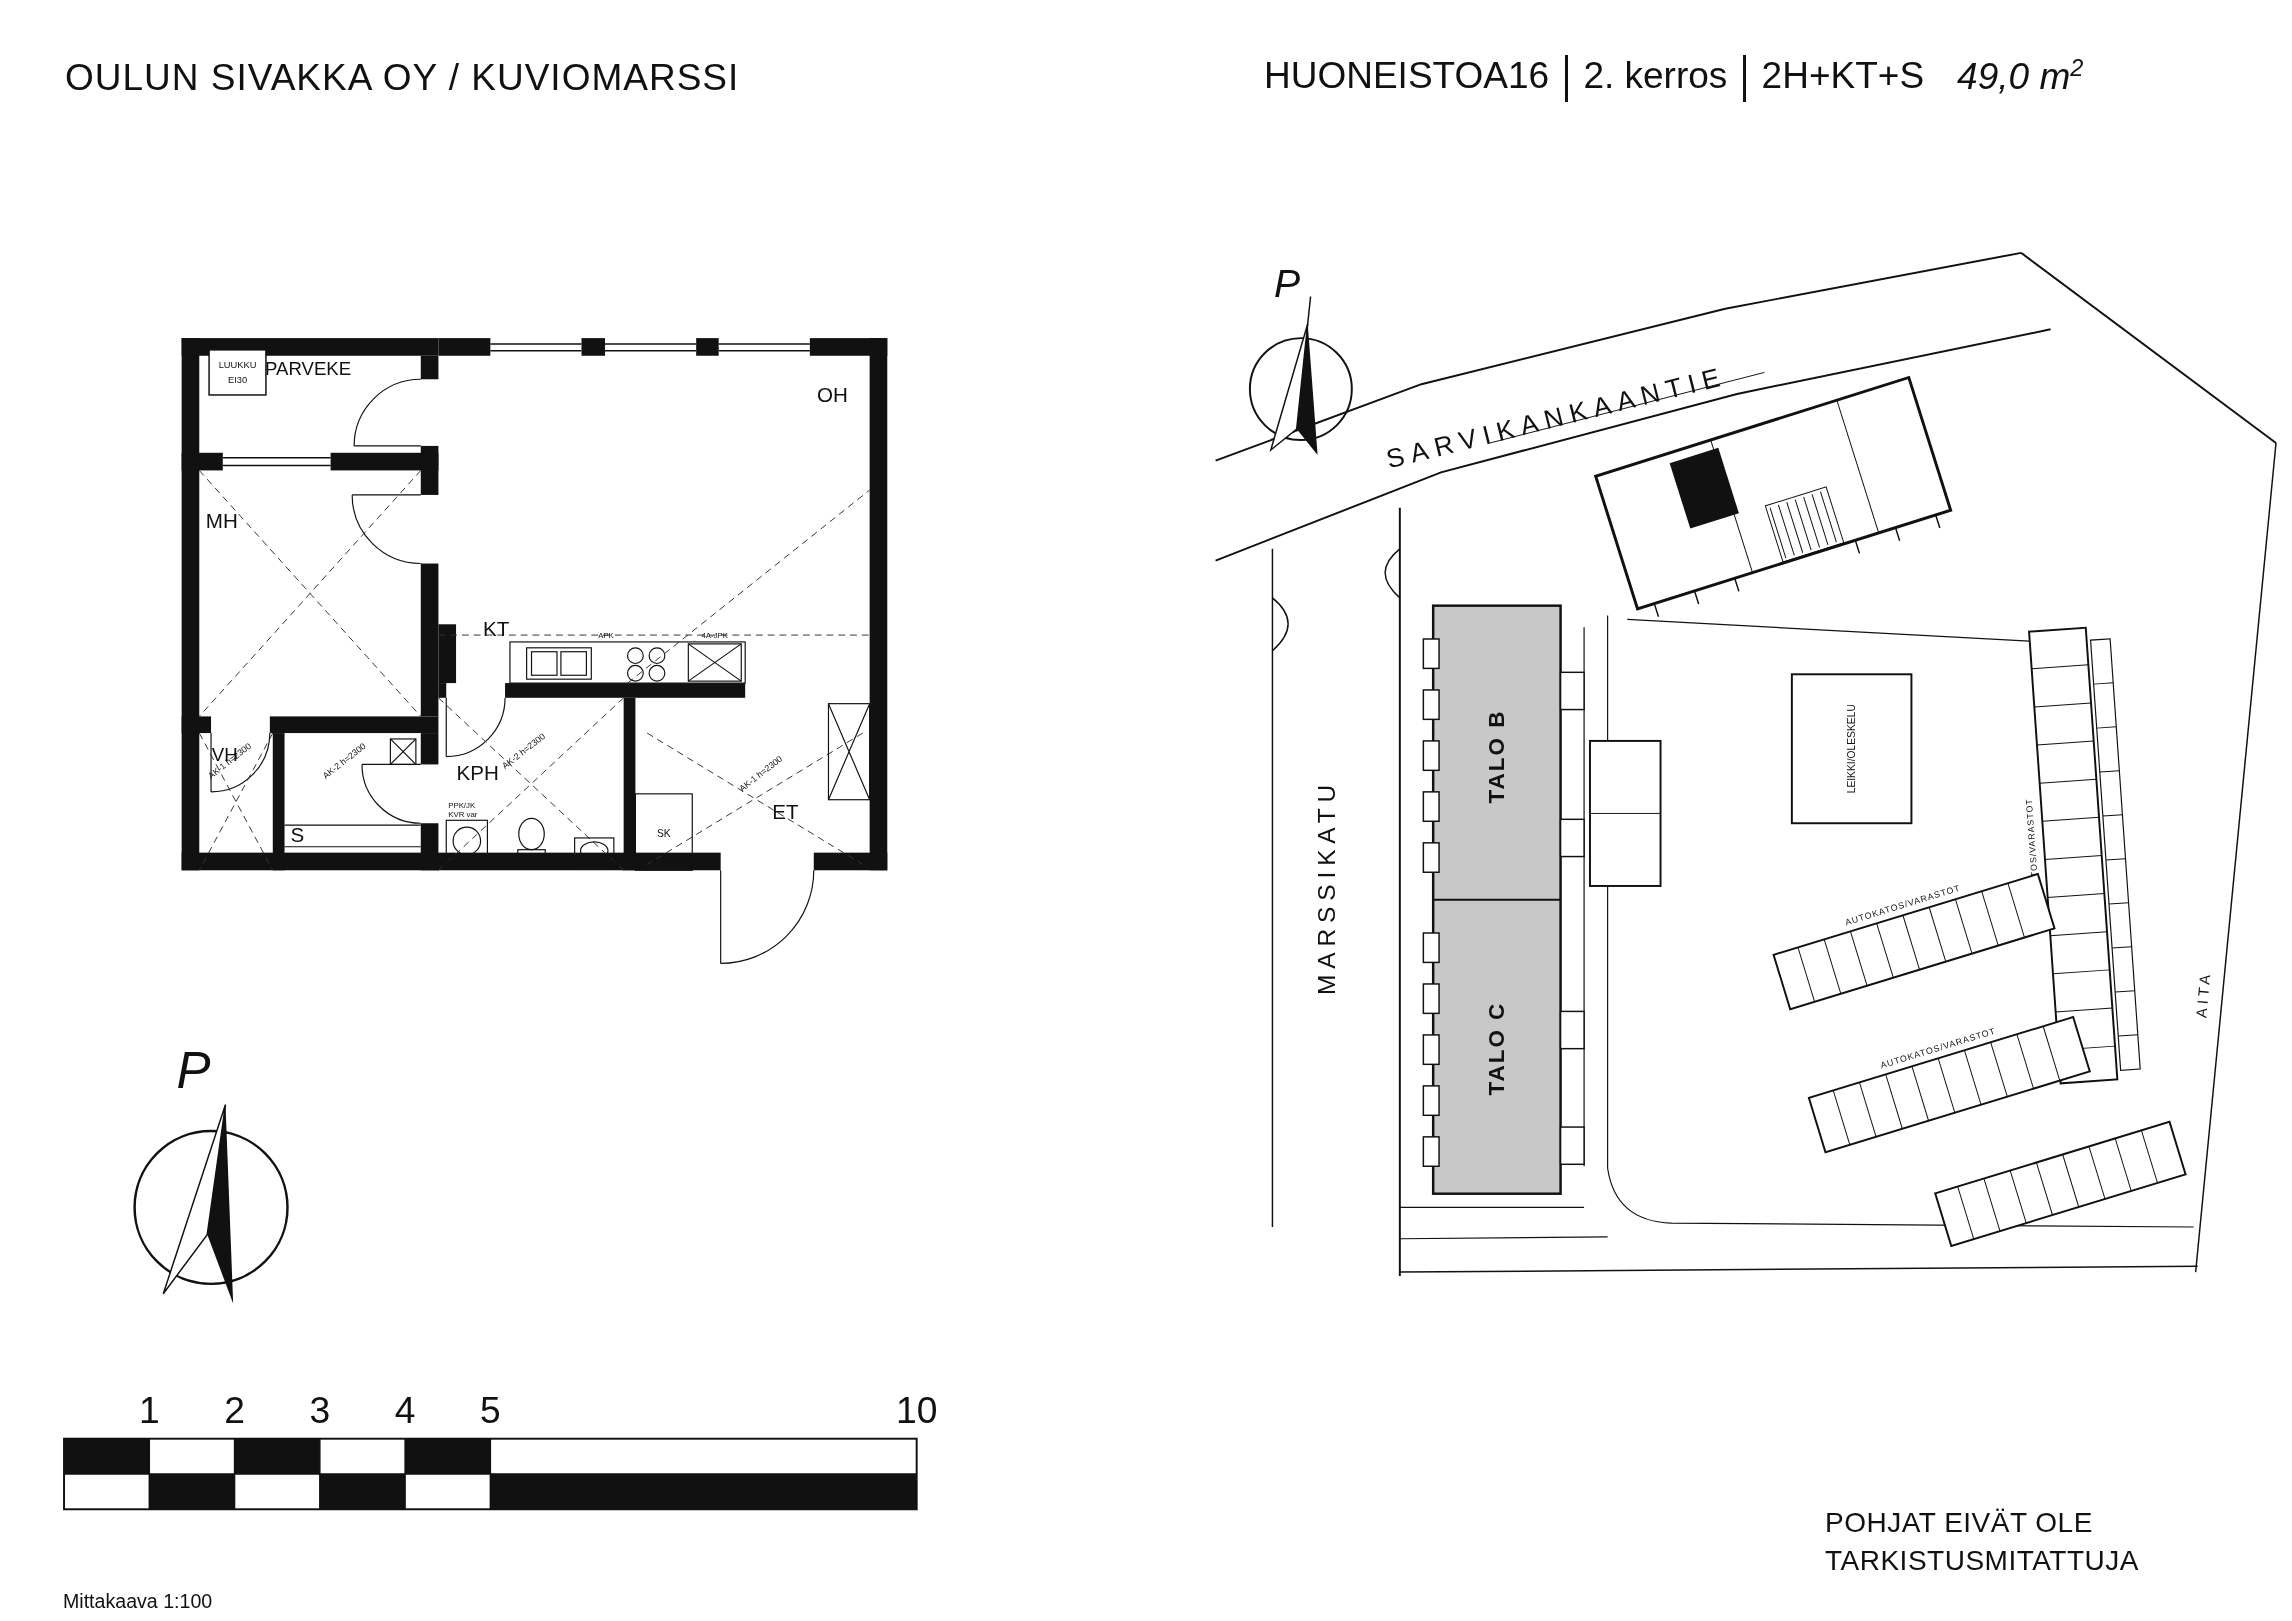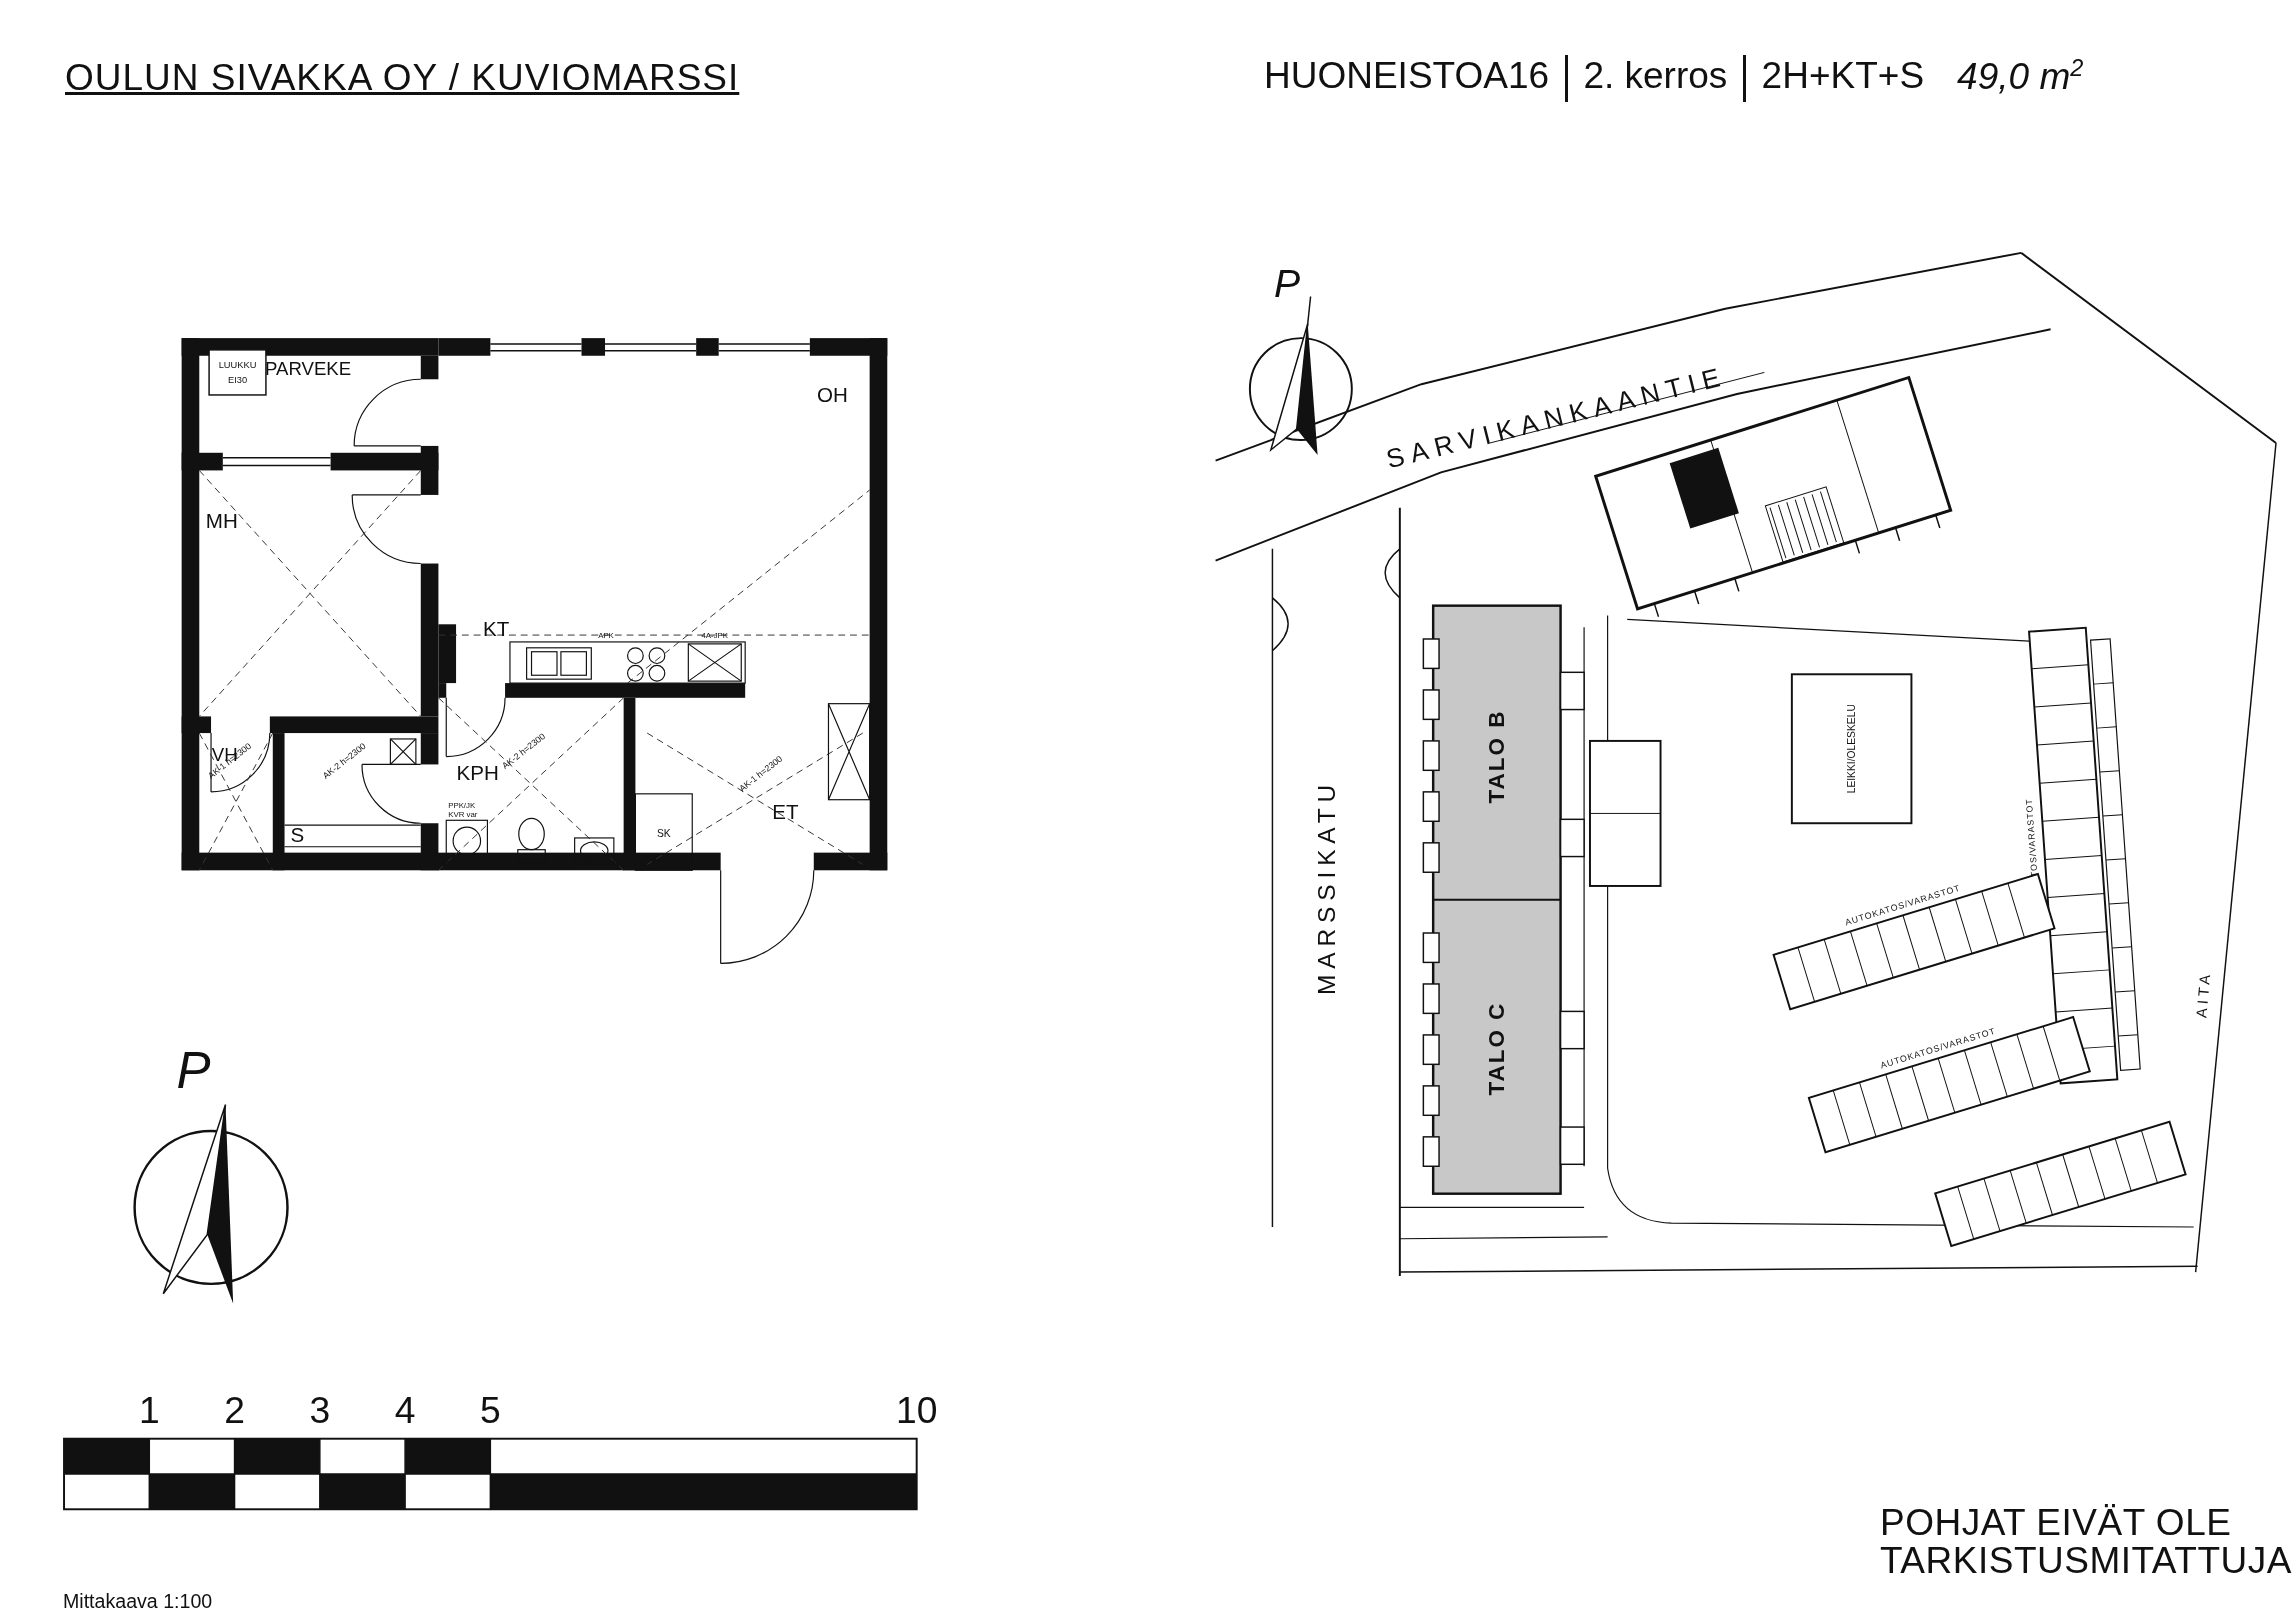--- a/index.html
+++ b/index.html
@@ -1,26 +1,26 @@
 <!DOCTYPE html>
 <html><head>
 <meta charset="utf-8">
 <style>
   html,body{margin:0;padding:0;background:#e8e8e8;}
   .sheet{position:relative;width:2293px;height:1621px;background:#ffffff;
          font-family:"Liberation Sans",sans-serif;color:#111;overflow:hidden;}
-  .title-left{position:absolute;left:65px;top:57px;font-size:37px;letter-spacing:1px;white-space:nowrap;text-decoration:underline;}
+  .title-left{position:absolute;left:65px;top:57px;font-size:37px;letter-spacing:1px;white-space:nowrap;}
   .title-right{position:absolute;left:1264px;top:55px;font-size:37px;display:flex;white-space:nowrap;}
   .sep{display:inline-block;width:2.9px;height:47px;background:#111;margin:0 15.7px;}
   .ml42{}
   .ml34{margin-left:33px;font-style:italic;}
   .title-right sup{font-size:23.5px;}
   .drawing{position:absolute;left:0;top:0;width:2293px;height:1621px;}
   .scale-caption{position:absolute;left:63px;top:1543px;font-size:19.6px;margin-top:47px;}
-  .footer{position:absolute;left:1880px;top:1504px;font-size:37px;line-height:38px;letter-spacing:0.5px;}
+  .footer{position:absolute;left:1825px;top:1504px;font-size:28px;line-height:38px;letter-spacing:0.5px;}
   
   .blk{fill:#111;}
   .wf{fill:#fff;}
   .nf{fill:none;}
   .k1{stroke:#111;stroke-width:1;}
   .k12{stroke:#111;stroke-width:1.2;}
   .k15{stroke:#111;stroke-width:1.5;}
   .k2{stroke:#111;stroke-width:2;}
   .k25{stroke:#111;stroke-width:2.5;}
   .k3{stroke:#111;stroke-width:3;}

